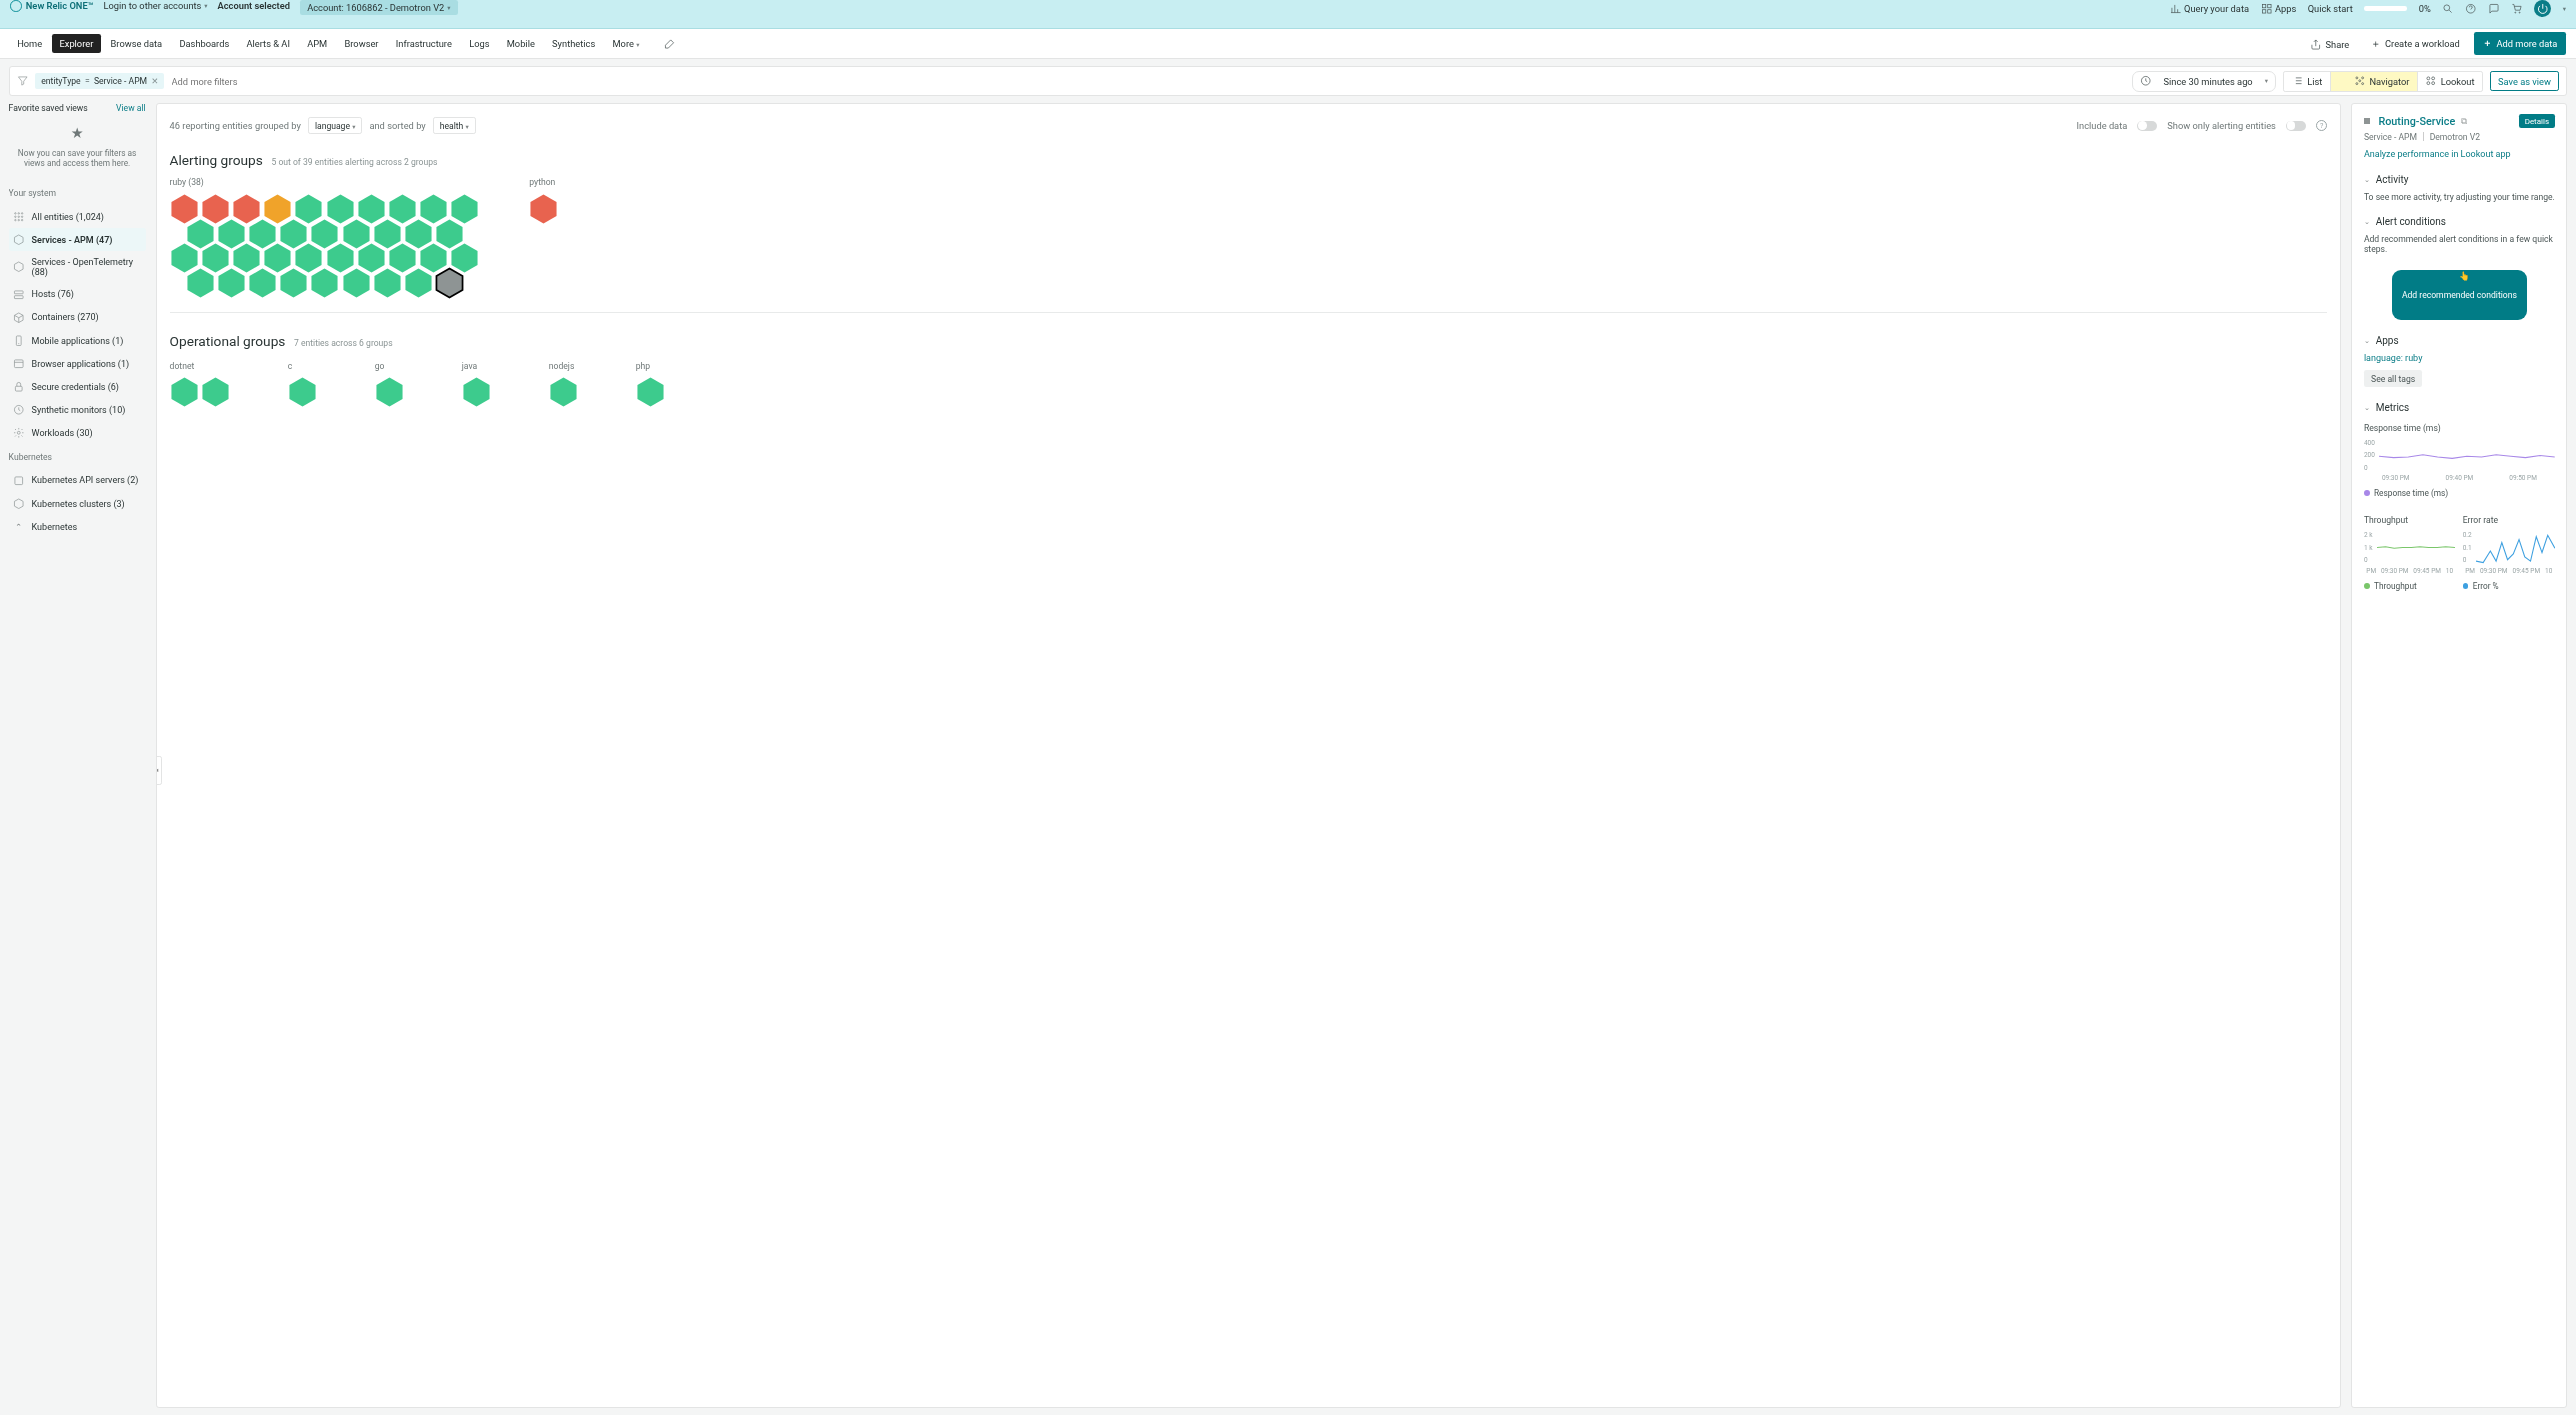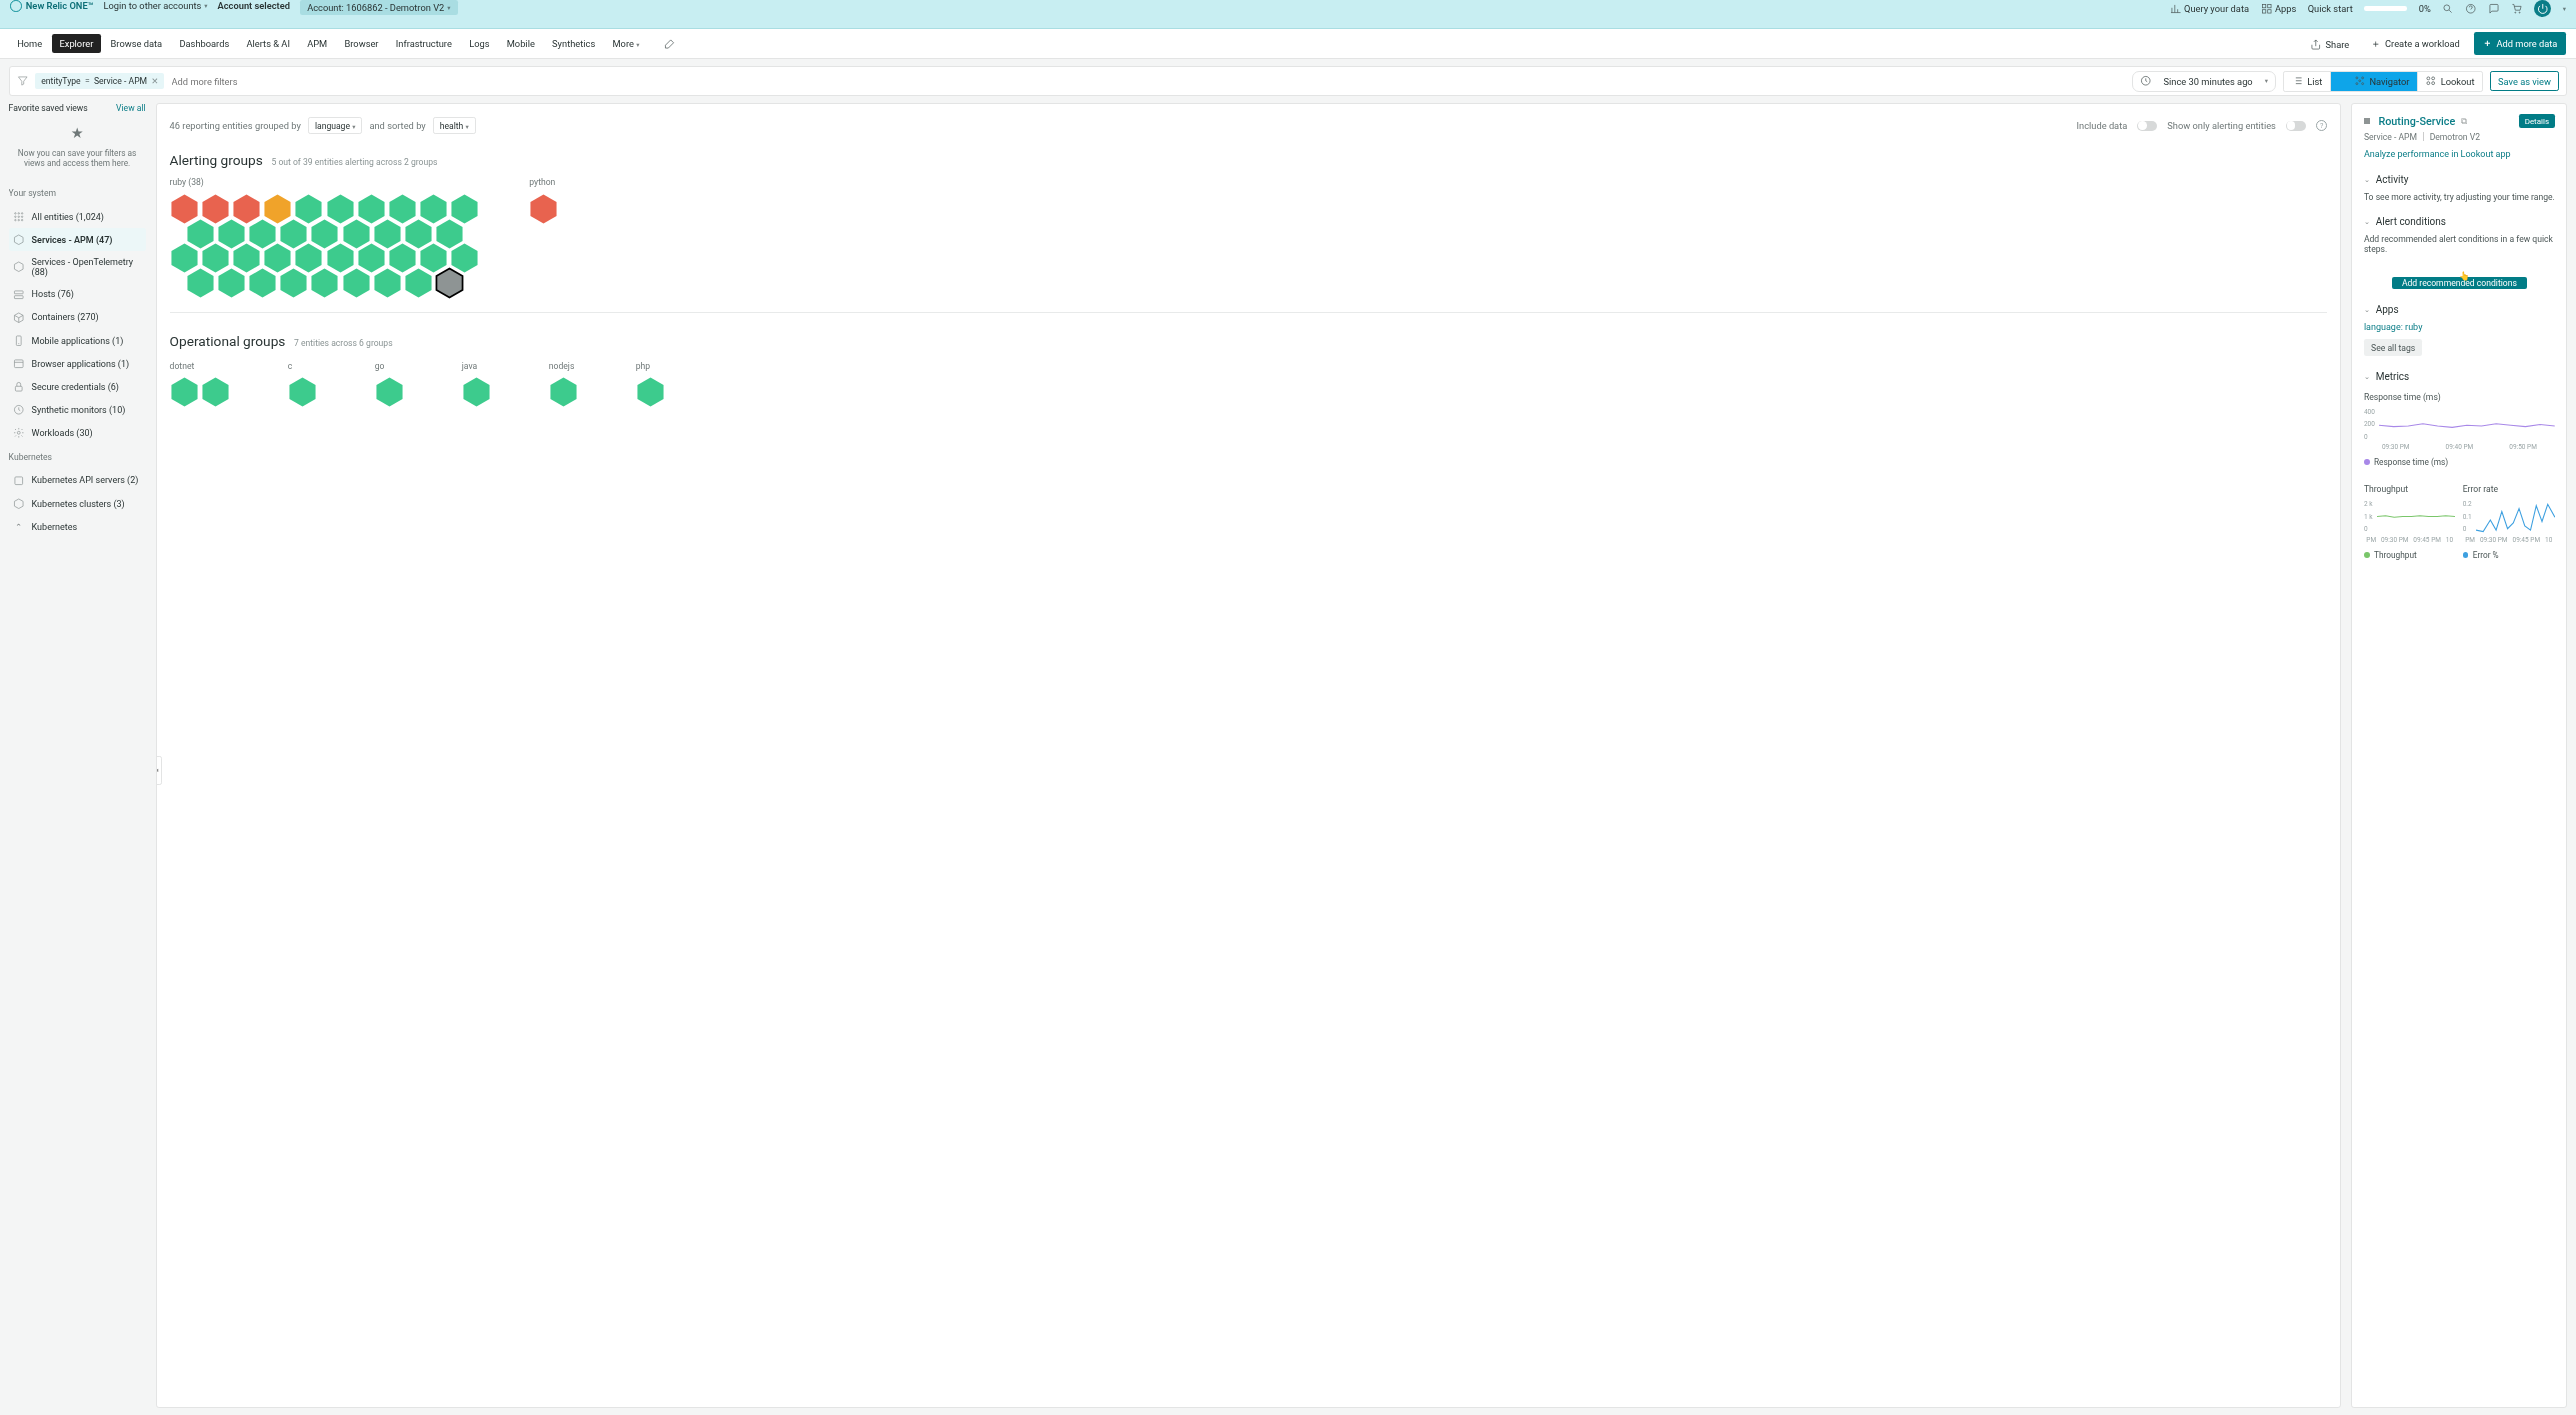--- a/index.html
+++ b/index.html
@@ -32,21 +32,21 @@
 
 .filter-bar { background:#fff; height:30px; margin:7.2px 8.6px 0 8.6px; border:0.7px solid #e3e4e4; border-radius:2.9px; display:flex; align-items:center; padding:0 7.2px; gap:7.2px;}
 .funnel-icon { opacity:.6;}
 .filter-chip { background:#e6f6f8; border-radius:2px; padding:2.9px 5.8px; font-size:8.6px; display:flex; align-items:center; gap:4.3px;}
 .filter-chip .close { opacity:.5; cursor:pointer;}
 .filter-placeholder { color:#9aa5a6; font-size:9.3px; flex:1;}
 .time-pick { display:flex; align-items:center; gap:12px; border:0.7px solid #e3e4e4; border-radius:7px; padding:3.6px 7.2px; cursor:pointer;}
 .seg-group { display:flex; border:0.7px solid #e3e4e4; border-radius:2.2px; overflow:hidden;}
 .seg{ padding:3.6px 7.2px; display:flex; align-items:center; gap:4.3px; cursor:pointer; border-right:0.7px solid #e3e4e4;}
 .seg:last-child{ border-right:none;}
-.seg.active { background:#0ea5e9;padding-left:23px;}
+.seg.active { background:#fef9c3;padding-left:23px;}
 .outline-btn { border:0.7px solid #017c86; color:#017c86; border-radius:2.2px; padding:3.6px 7.2px; cursor:pointer;}
 
 
 .layout { display:flex; height: calc(100vh - 96px); padding: 7.2px 8.6px; gap: 10px;}
 .sidebar { width: 137px; background: transparent; overflow:auto;}
 .content { flex:1; background:#fff; border-radius:2.9px; border:0.7px solid #e3e4e4; padding:13px 13px; overflow:auto; position:relative;}
 .details { width:216px; background:#fff; border-radius:2.9px; border:0.7px solid #e3e4e4; padding:10px 11.5px; overflow:auto;}
 
 .side-head { display:flex; justify-content:space-between; font-size:8.6px; margin-bottom: 11.5px;}
 .side-head a{ color:#0b7d87; cursor:pointer;}
@@ -90,21 +90,21 @@
 .d-row{ display:flex; align-items:center; gap:5.8px;}
 .d-title{ color:#0b7d87; font-size:10.8px; font-weight:500; cursor:pointer;}
 .d-badge{ background:#017c86; color:#fff; font-size:8px; padding:2.2px 5.8px; border-radius:2.2px; cursor:pointer;}
 .d-sub{ color:#6f7878; font-size:8.6px; margin-top:4.3px; display:flex; gap:5.8px;}
 .d-sub .divider{ border-left:0.7px solid #ccc; height:8.6px;}
 .d-link{ color:#0b7d87; font-size:9px; margin-top:7.2px; cursor:pointer;}
 .d-sect{ margin-top:14.4px;}
 .d-sect-h{ display:flex; align-items:center; gap:5.8px; font-size:10px; cursor:pointer;}
 .d-sect-h .chev{ font-size:7.2px;}
 .d-body{ margin-top:7.2px; font-size:8.6px; color:#4a5555;}
-.d-btn-primary{ background:#017c86; color:#fff; border-radius:2px; padding:1px 10px; font-size:8.6px; cursor:pointer; display:inline-block; margin-top:23px;}
+.d-btn-primary{ background:#017c86; color:#fff; border-radius:9px; padding:20px 10px; font-size:8.6px; cursor:pointer; display:inline-block; margin-top:16px;}
 .d-tag{ color:#0b7d87; font-size:9px; cursor:pointer;}
 .d-chip{ background:#eef0f0; padding:3.6px 7.2px; border-radius:2.2px; font-size:8.6px; display:inline-block; margin-top:7.2px; cursor:pointer;}
 .mini-chart{ margin-top:5.8px;}
 .mini-chart .y-ticks{ display:flex; flex-direction:column; justify-content:space-between; font-size:6.5px; color:#9aa5a6; height:33px;}
 .mini-chart-body{ display:flex; gap:4.3px;}
 .mini-chart svg{ flex:1; height:33px;}
 .x-ticks{ display:flex; justify-content:space-around; font-size:6.5px; color:#9aa5a6; margin-top:2.9px;}
 .legend{ display:flex; align-items:center; gap:4.3px; font-size:8.3px; margin-top:5.8px; color:#4a5555;}
 .legend .dot{ width:5.8px; height:5.8px; border-radius:50%;}
 .dot-purple{ background:#a888e8;}

